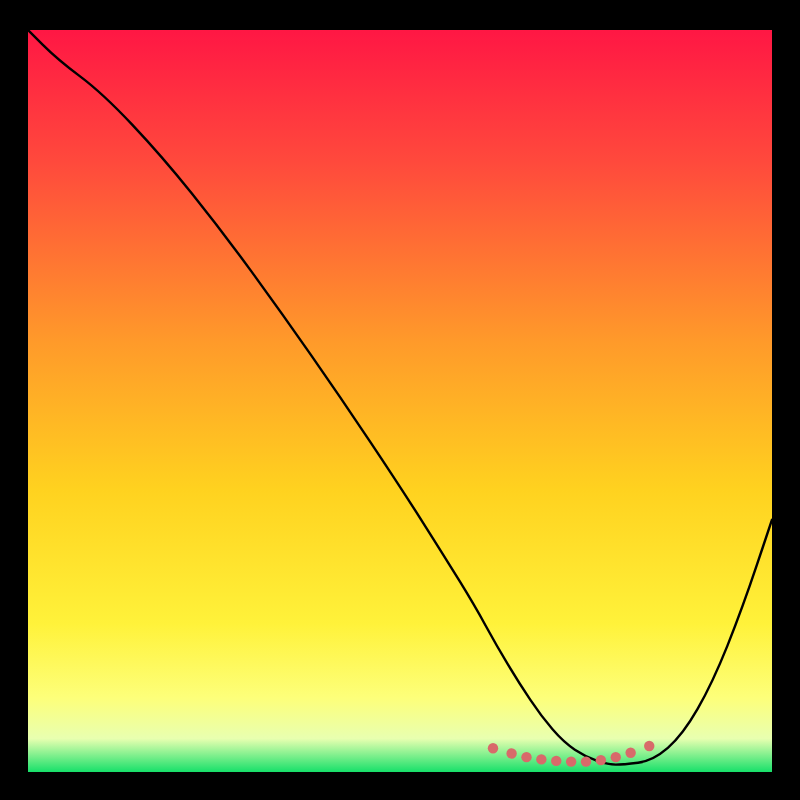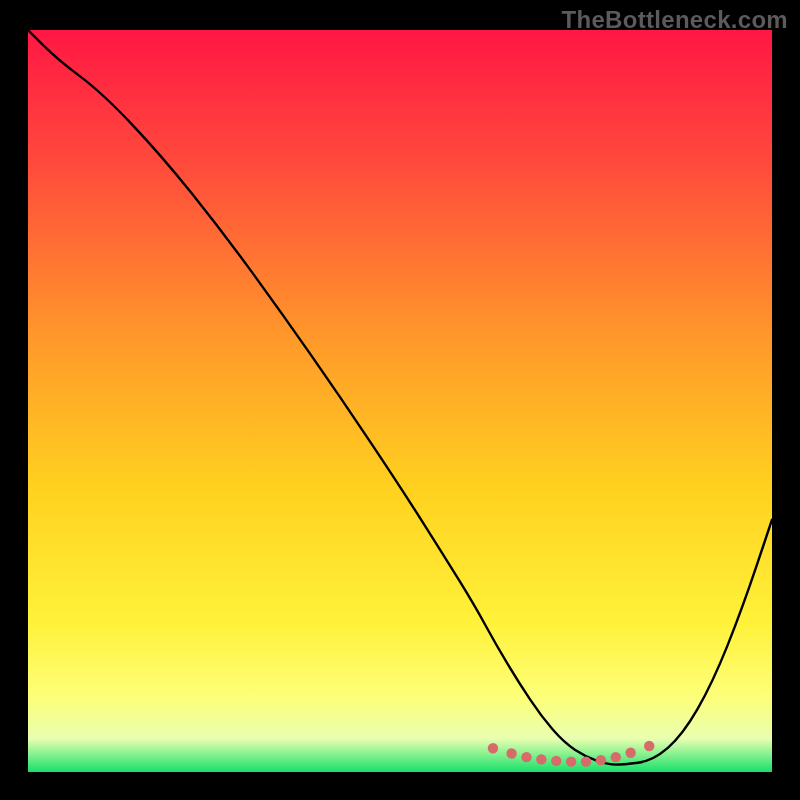--- a/index.html
+++ b/index.html
@@ -39,21 +39,20 @@
   svg.plot {
     display: block;
     width: 744px;
     height: 742px;
   }
 </style>
 </head>
 <body>
 
 <div class="frame">
-  <div class="watermark">TheBottleneck.com</div>
 
   <div class="plot-wrap">
     <svg class="plot" viewBox="0 0 744 742" preserveAspectRatio="none">
       <defs>
         <linearGradient id="bg-grad" x1="0" y1="0" x2="0" y2="1">
             <stop offset="0%" stop-color="#ff1744"></stop>
             <stop offset="18%" stop-color="#ff4a3c"></stop>
             <stop offset="42%" stop-color="#ff9a2a"></stop>
             <stop offset="62%" stop-color="#ffd21f"></stop>
             <stop offset="80%" stop-color="#fff23a"></stop>

